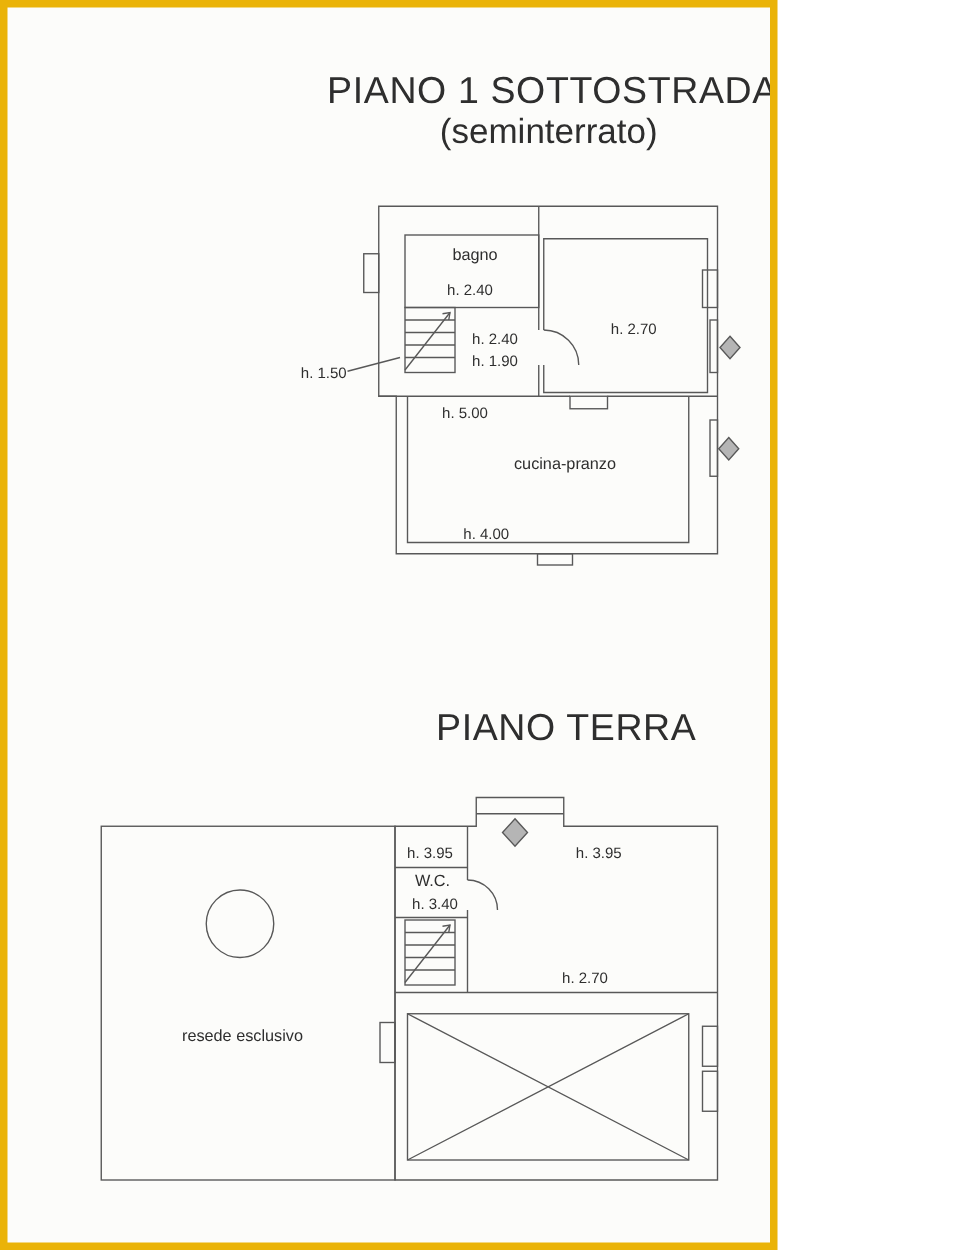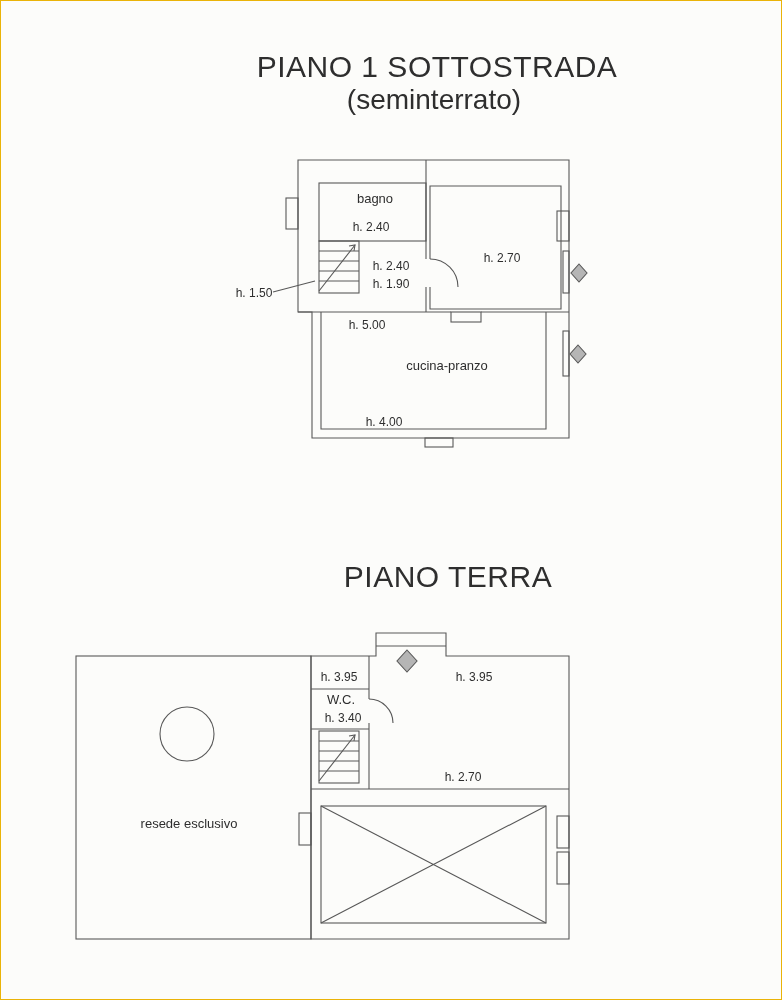--- a/index.html
+++ b/index.html
@@ -4,23 +4,23 @@
 <style>
   :root{
     --bg: #fcfcfa;
     --line: #585858;
     --text: #2e2e2e;
     --diamond: #b5b5b5;
   }
   html,body{margin:0;padding:0;background:#ffffff;}
   .page{
     position:relative;
-    width:782px;height:1000px;
+    width:622px;height:1000px;
     background:var(--bg);
-    border:1px solid #eab308;
+    border:6px solid #eab308;
     box-sizing:border-box;
     overflow:hidden;
     font-family:"Liberation Sans", sans-serif;
     text-decoration:underline;
   }
   svg{display:block}
   svg .lines path, svg .lines rect, svg .lines circle, svg .lines polygon, svg .lines line{
     fill:none;
     stroke:var(--line);
     stroke-width:1.1;

